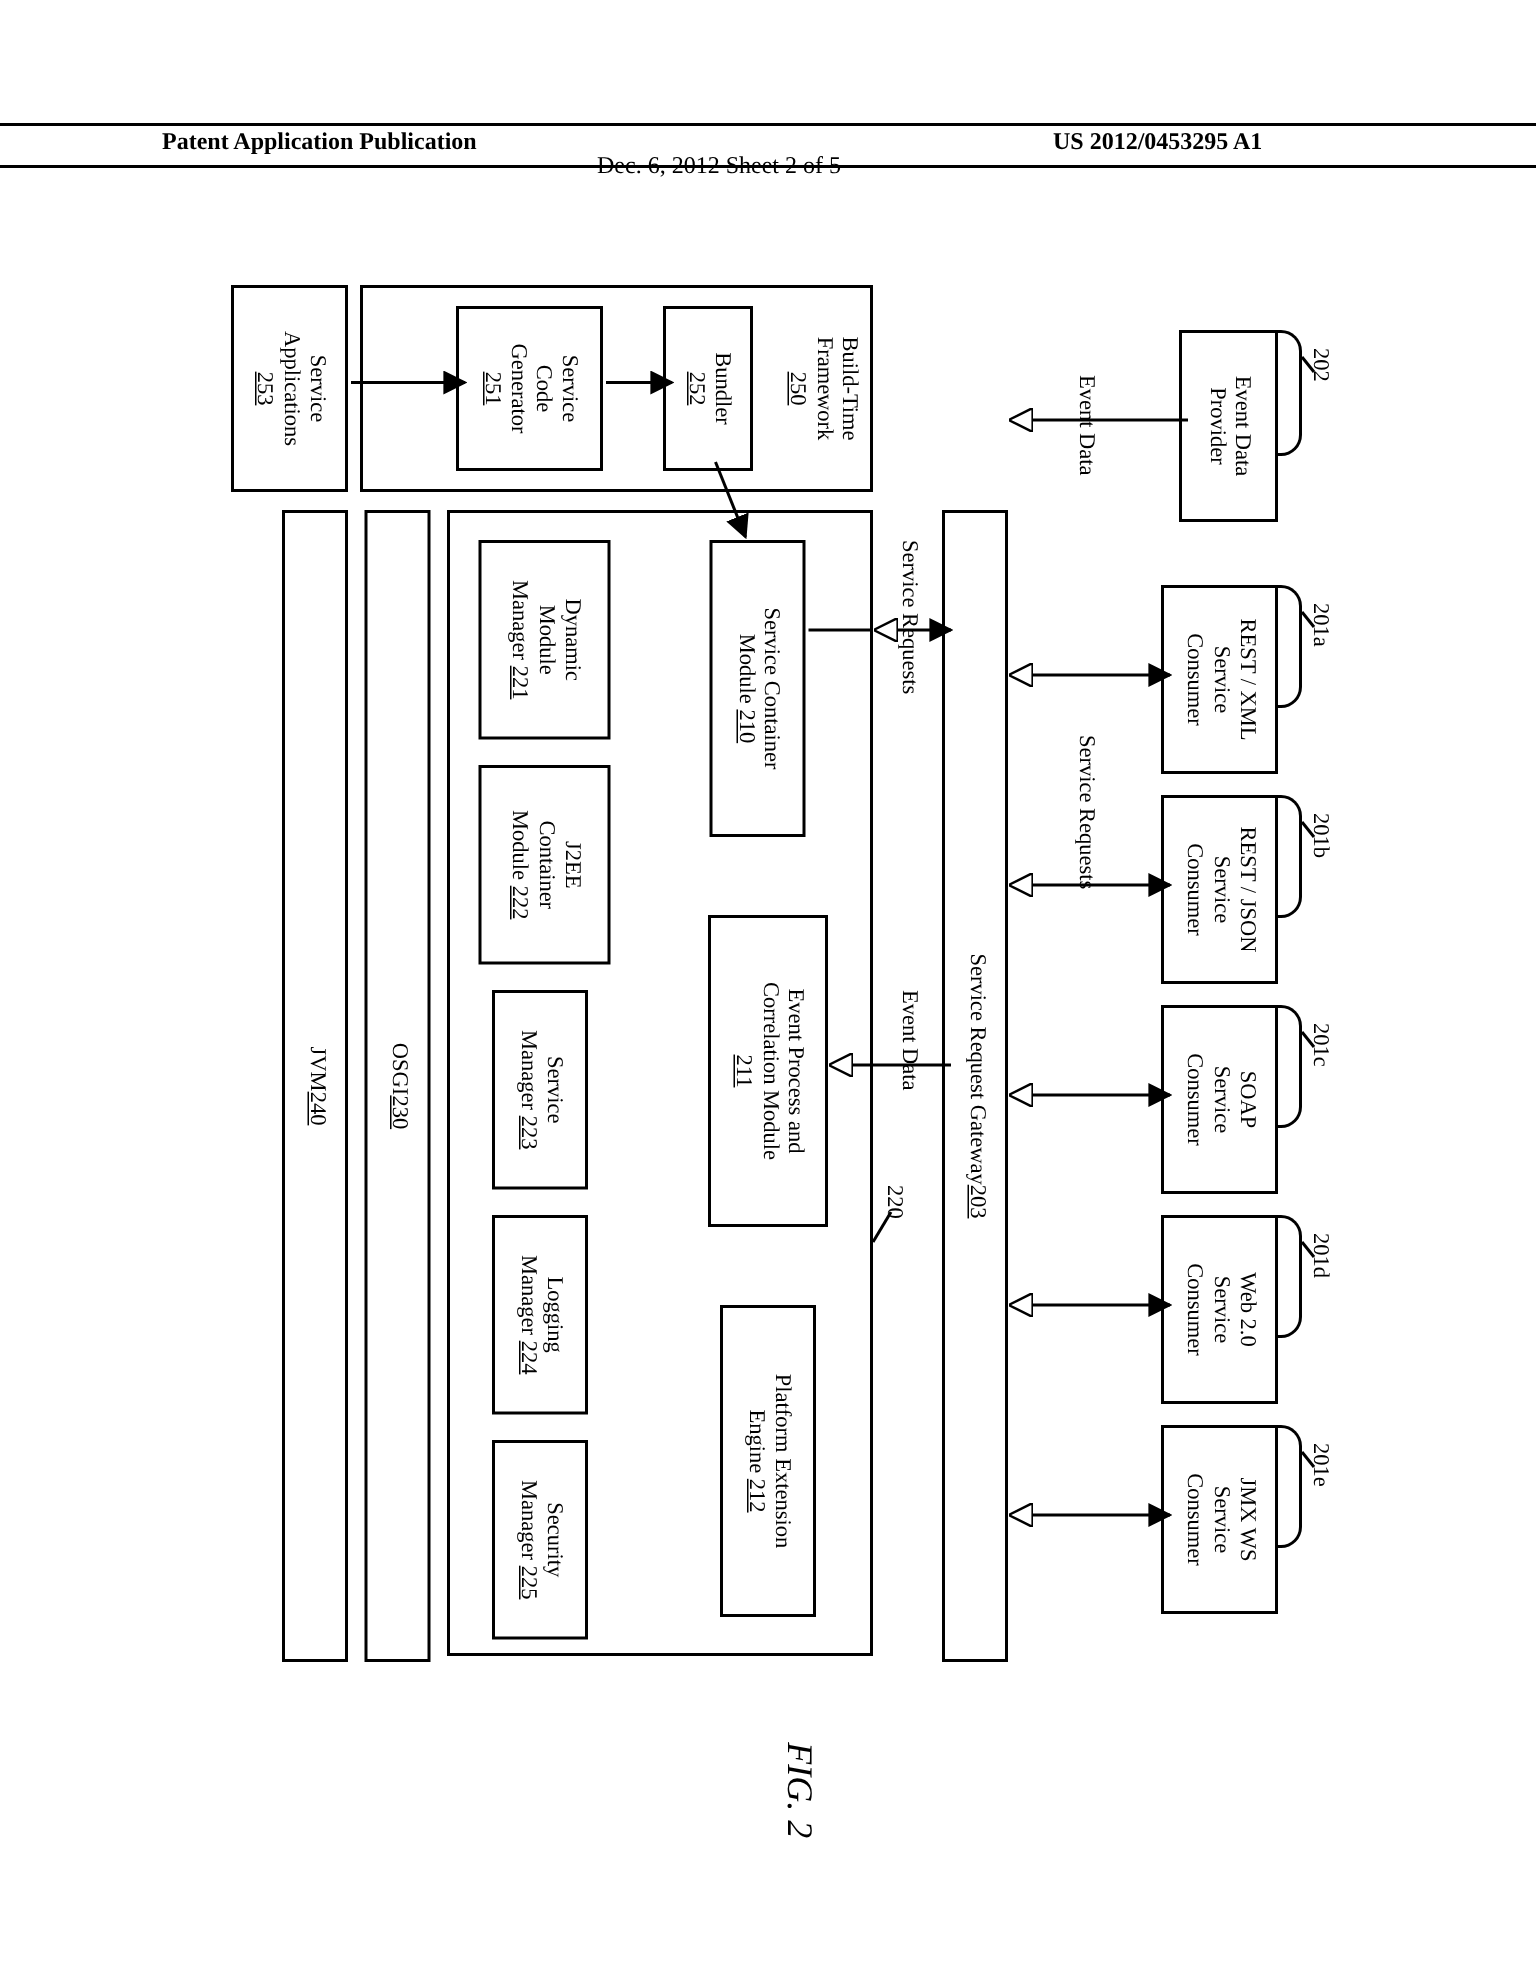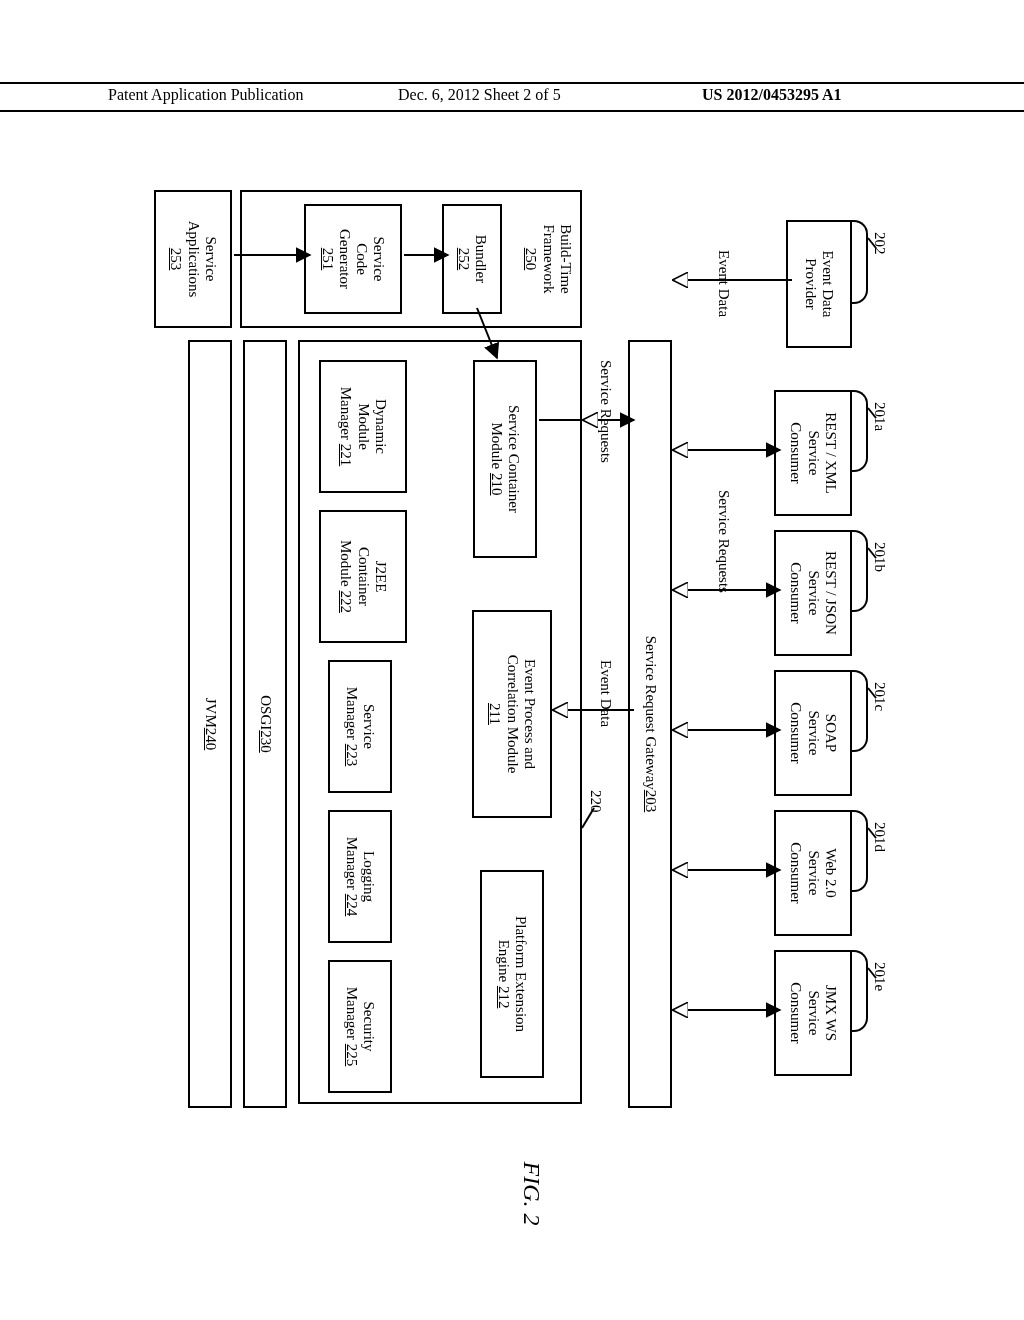--- a/index.html
+++ b/index.html
@@ -1,19 +1,19 @@
 <!DOCTYPE html>
 <html><head>
 <meta charset="utf-8">
 <style>
   html,body{margin:0;padding:0;background:#fff;font-family:"Times New Roman",serif;color:#000}
   .page{position:relative;width:1024px;height:1320px;margin:0 auto}
   .hdr{position:absolute;top:82px;left:0;right:0;height:26px;border-top:2px solid #000;border-bottom:2px solid #000}
-  .hdr-l{position:absolute;left:108px;top:2px;font-weight:normal;font-size:16px}
-  .hdr-c{position:absolute;left:398px;top:2px;font-size:16px}
+  .hdr-l{position:absolute;left:108px;top:2px;font-weight:bold;font-size:16px}
+  .hdr-c{position:absolute;left:398px;top:18px;font-size:16px}
   .hdr-r{position:absolute;left:702px;top:2px;font-weight:bold;font-size:16px}
   
   .dia-wrap{position:absolute;left:512px;top:670px;transform:translate(-50%,-50%) rotate(90deg)}
   .dia{position:relative;width:960px;height:740px;font-size:15px;line-height:1.15}
   .box{position:absolute;border:2px solid #000;background:#fff;text-align:center;display:flex;flex-direction:column;justify-content:center;align-items:center;padding:2px}
   .tab{position:absolute;border:2px solid #000;border-bottom:0;height:16px;border-radius:14px 14px 0 0;background:#fff}
   .lbl{position:absolute;white-space:nowrap}
   .u{text-decoration:underline}
   .fig{position:absolute;left:500px;top:1180px;transform:rotate(90deg);font-style:italic;font-size:24px}
   svg.arrows{position:absolute;left:0;top:0;width:960px;height:740px;pointer-events:none}

